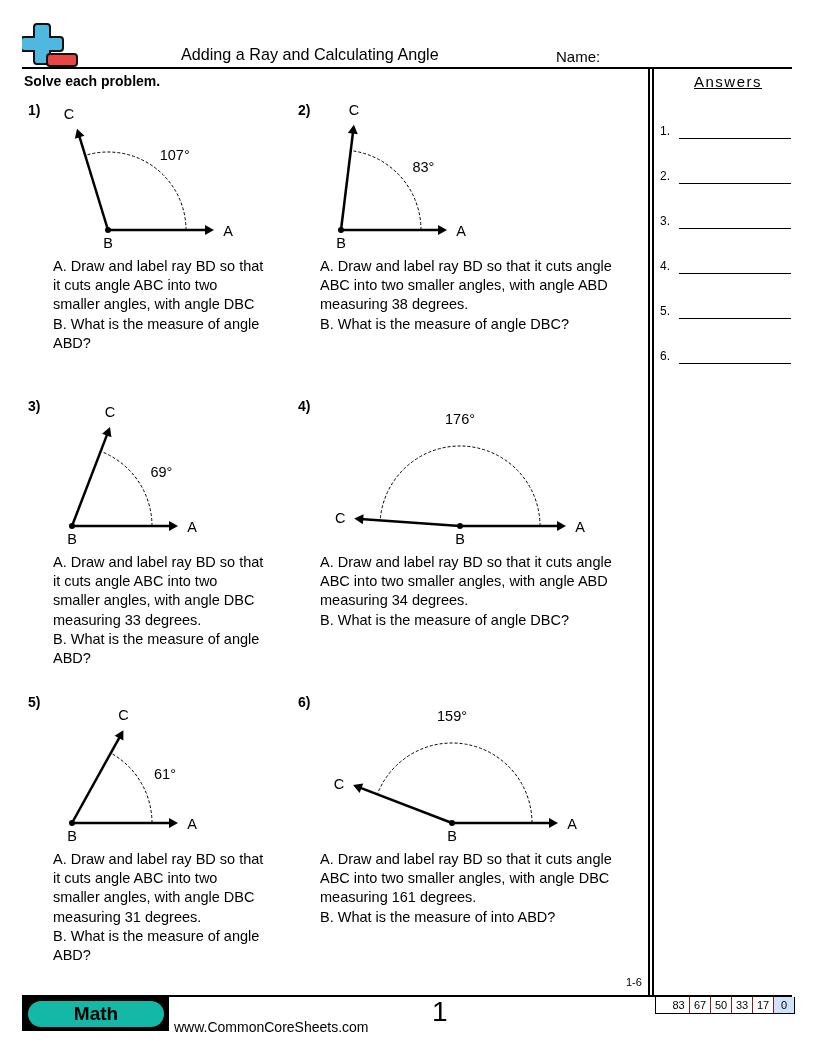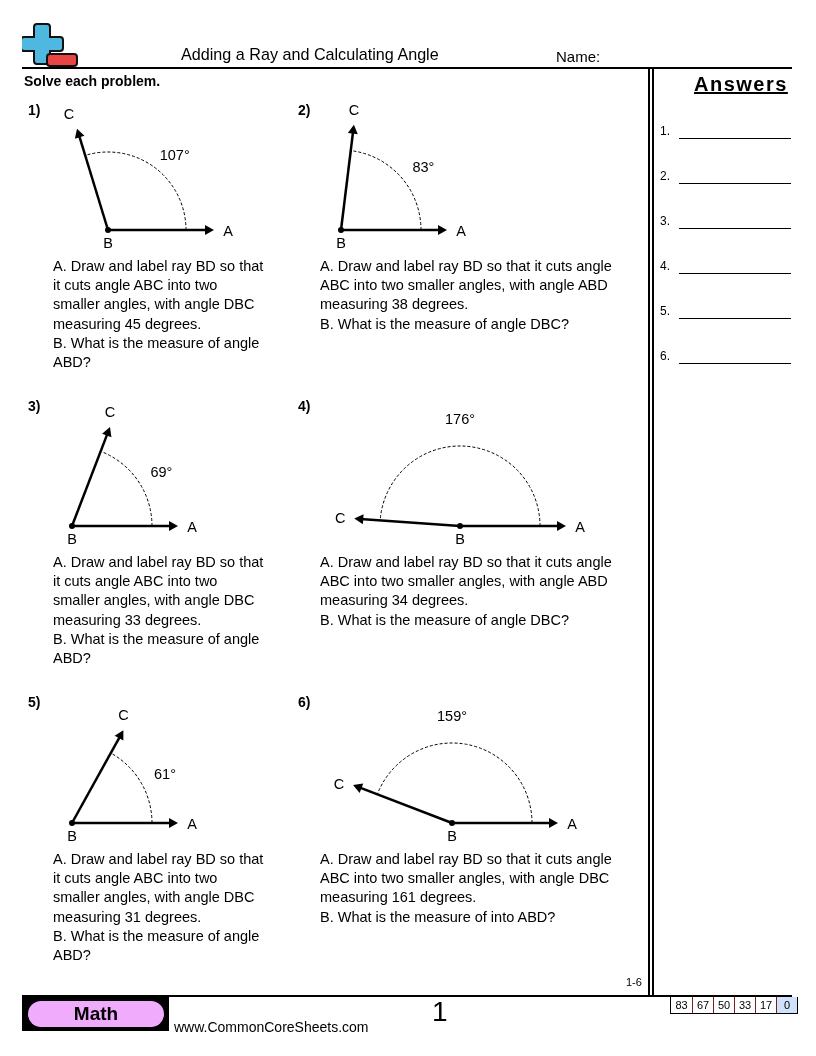--- a/index.html
+++ b/index.html
@@ -3,33 +3,33 @@
 <meta charset="utf-8">
 <style>
   html,body{margin:0;padding:0;background:#fff;}
   body{width:816px;height:1056px;position:relative;overflow:hidden;font-family:"Liberation Sans","DejaVu Sans",sans-serif;color:#000;}
   .logo{position:absolute;left:22px;top:22px;width:58px;height:46px;}
   .title{position:absolute;left:181px;top:45px;font-size:17px;font-family:"Liberation Sans",sans-serif;transform:scaleX(0.95);transform-origin:left;}
   .name-label{position:absolute;left:556px;top:48px;font-size:15px;}
   .hr-top{position:absolute;left:22px;top:67px;width:770px;height:2px;background:#000;}
   .instructions{position:absolute;left:24px;top:73px;font-size:14px;font-weight:bold;}
   .vdiv{position:absolute;left:648px;top:69px;width:6px;height:926px;border-left:2px solid #000;border-right:2px solid #000;box-sizing:border-box;}
-  .answers-title{position:absolute;left:694px;top:73px;font-size:20px;font-weight:bold;letter-spacing:1.5px;text-decoration:underline;}
+  .answers-title{position:absolute;left:694px;top:73px;font-size:15px;font-weight:normal;letter-spacing:1.5px;text-decoration:underline;}
   .ans-row{position:absolute;left:660px;font-size:12px;}
   .ans-line{position:absolute;left:679px;width:112px;height:1px;background:#000;}
   .pnum{position:absolute;font-size:14px;font-weight:bold;}
   .ptext{position:absolute;font-size:14.5px;line-height:19.2px;}
   svg.diag{position:absolute;left:0;top:0;overflow:visible;}
   .hr-bot{position:absolute;left:22px;top:995px;width:770px;height:2px;background:#000;}
   .math-box{position:absolute;left:22px;top:997px;width:147px;height:34px;background:#000;}
-  .math-pill{position:absolute;left:28px;top:1001px;width:136px;height:26px;background:#f0abfc;border-radius:14px;text-align:center;font-size:19px;font-weight:bold;line-height:26px;}
+  .math-pill{position:absolute;left:28px;top:1001px;width:136px;height:26px;background:#14b8a6;border-radius:14px;text-align:center;font-size:19px;font-weight:bold;line-height:26px;}
   .website{position:absolute;left:174px;top:1019px;font-size:14px;}
   .pagenum{position:absolute;left:432px;top:996px;font-size:28px;}
   .score-label{position:absolute;left:626px;top:968px;font-size:11px;margin-top:8px;}
-  .score-table{position:absolute;left:670px;top:997px;display:flex;border:1px solid #000;border-top:none;}
+  .score-table{position:absolute;left:655px;top:997px;display:flex;border:1px solid #000;border-top:none;padding-left:12px;}
   .score-cell{width:21px;height:16px;border-left:1px solid #7f1d1d;font-size:11px;text-align:center;line-height:16px;box-sizing:border-box;}
   .score-cell:first-child{border-left:none;}
   .score-cell.last{background:#cfe2f9;}
 </style>
 </head>
 <body>
 
 <svg class="logo" viewBox="0 0 58 46">
   <path d="M15 2 h10 a3 3 0 0 1 3 3 v10 h10 a3 3 0 0 1 3 3 v8 a3 3 0 0 1 -3 3 h-10 v10 a3 3 0 0 1 -3 3 h-10 a3 3 0 0 1 -3 -3 v-10 h-10 a3 3 0 0 1 -3 -3 v-8 a3 3 0 0 1 3 -3 h10 v-10 a3 3 0 0 1 3 -3z" fill="#4fb8e0" stroke="#111" stroke-width="2"></path>
   <rect x="25" y="32" width="30" height="12" rx="3" fill="#e84545" stroke="#111" stroke-width="2"></rect>
@@ -55,21 +55,20 @@
     <div class="ans-row" style="top: 349px;">6.</div>
     <div class="ans-line" style="top: 363px;"></div>
   </div>
 
 <div id="problems">
     <div class="pnum" style="left: 28px; top: 102px;">1)</div>
     <div class="ptext" style="left: 53px; top: 257px;">
       <div>A. Draw and label ray BD so that</div>
       <div>it cuts angle ABC into two</div>
       <div>smaller angles, with angle DBC</div>
-      <div>measuring 45 degrees.</div>
       <div>B. What is the measure of angle</div>
       <div>ABD?</div>
     </div>
     <div class="pnum" style="left: 298px; top: 102px;">2)</div>
     <div class="ptext" style="left: 320px; top: 257px;">
       <div>A. Draw and label ray BD so that it cuts angle</div>
       <div>ABC into two smaller angles, with angle ABD</div>
       <div>measuring 38 degrees.</div>
       <div>B. What is the measure of angle DBC?</div>
     </div>

